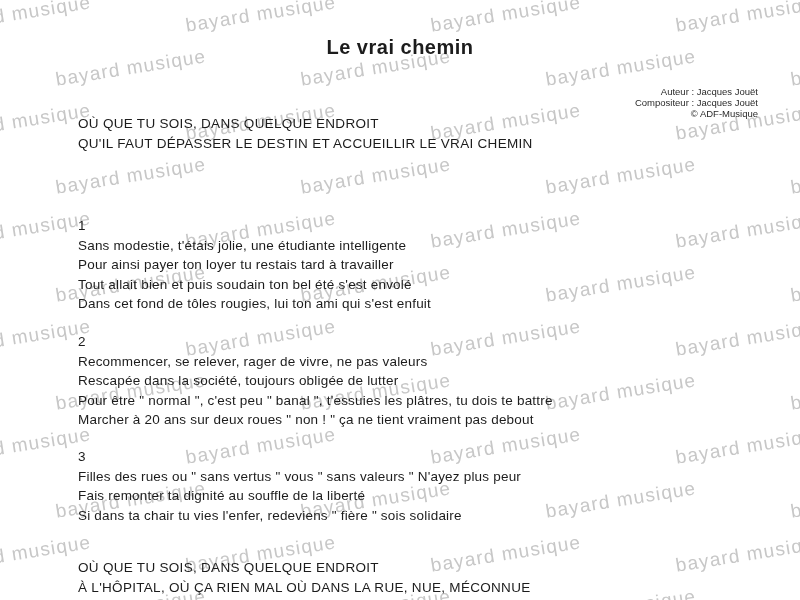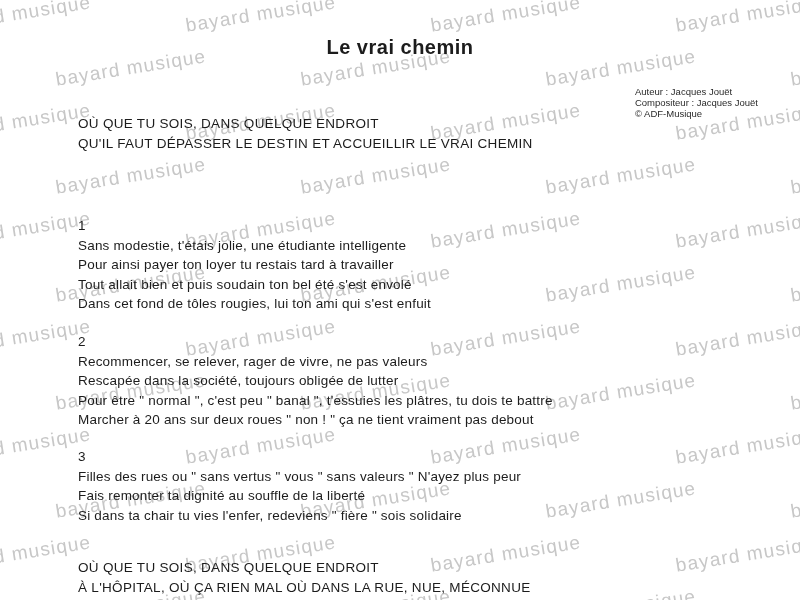--- a/index.html
+++ b/index.html
@@ -42,20 +42,21 @@
     font-size: 20px;
     font-weight: bold;
     letter-spacing: 0.5px;
     z-index: 2;
   }
   
   .credits {
     position: absolute;
     top: 86px;
     right: 42px;
+    text-align: right;
     font-size: 9.5px;
     line-height: 11px;
     color: #2a2a2a;
     z-index: 2;
   }
   
   .lyrics {
     position: absolute;
     left: 78px;
     top: 0;

